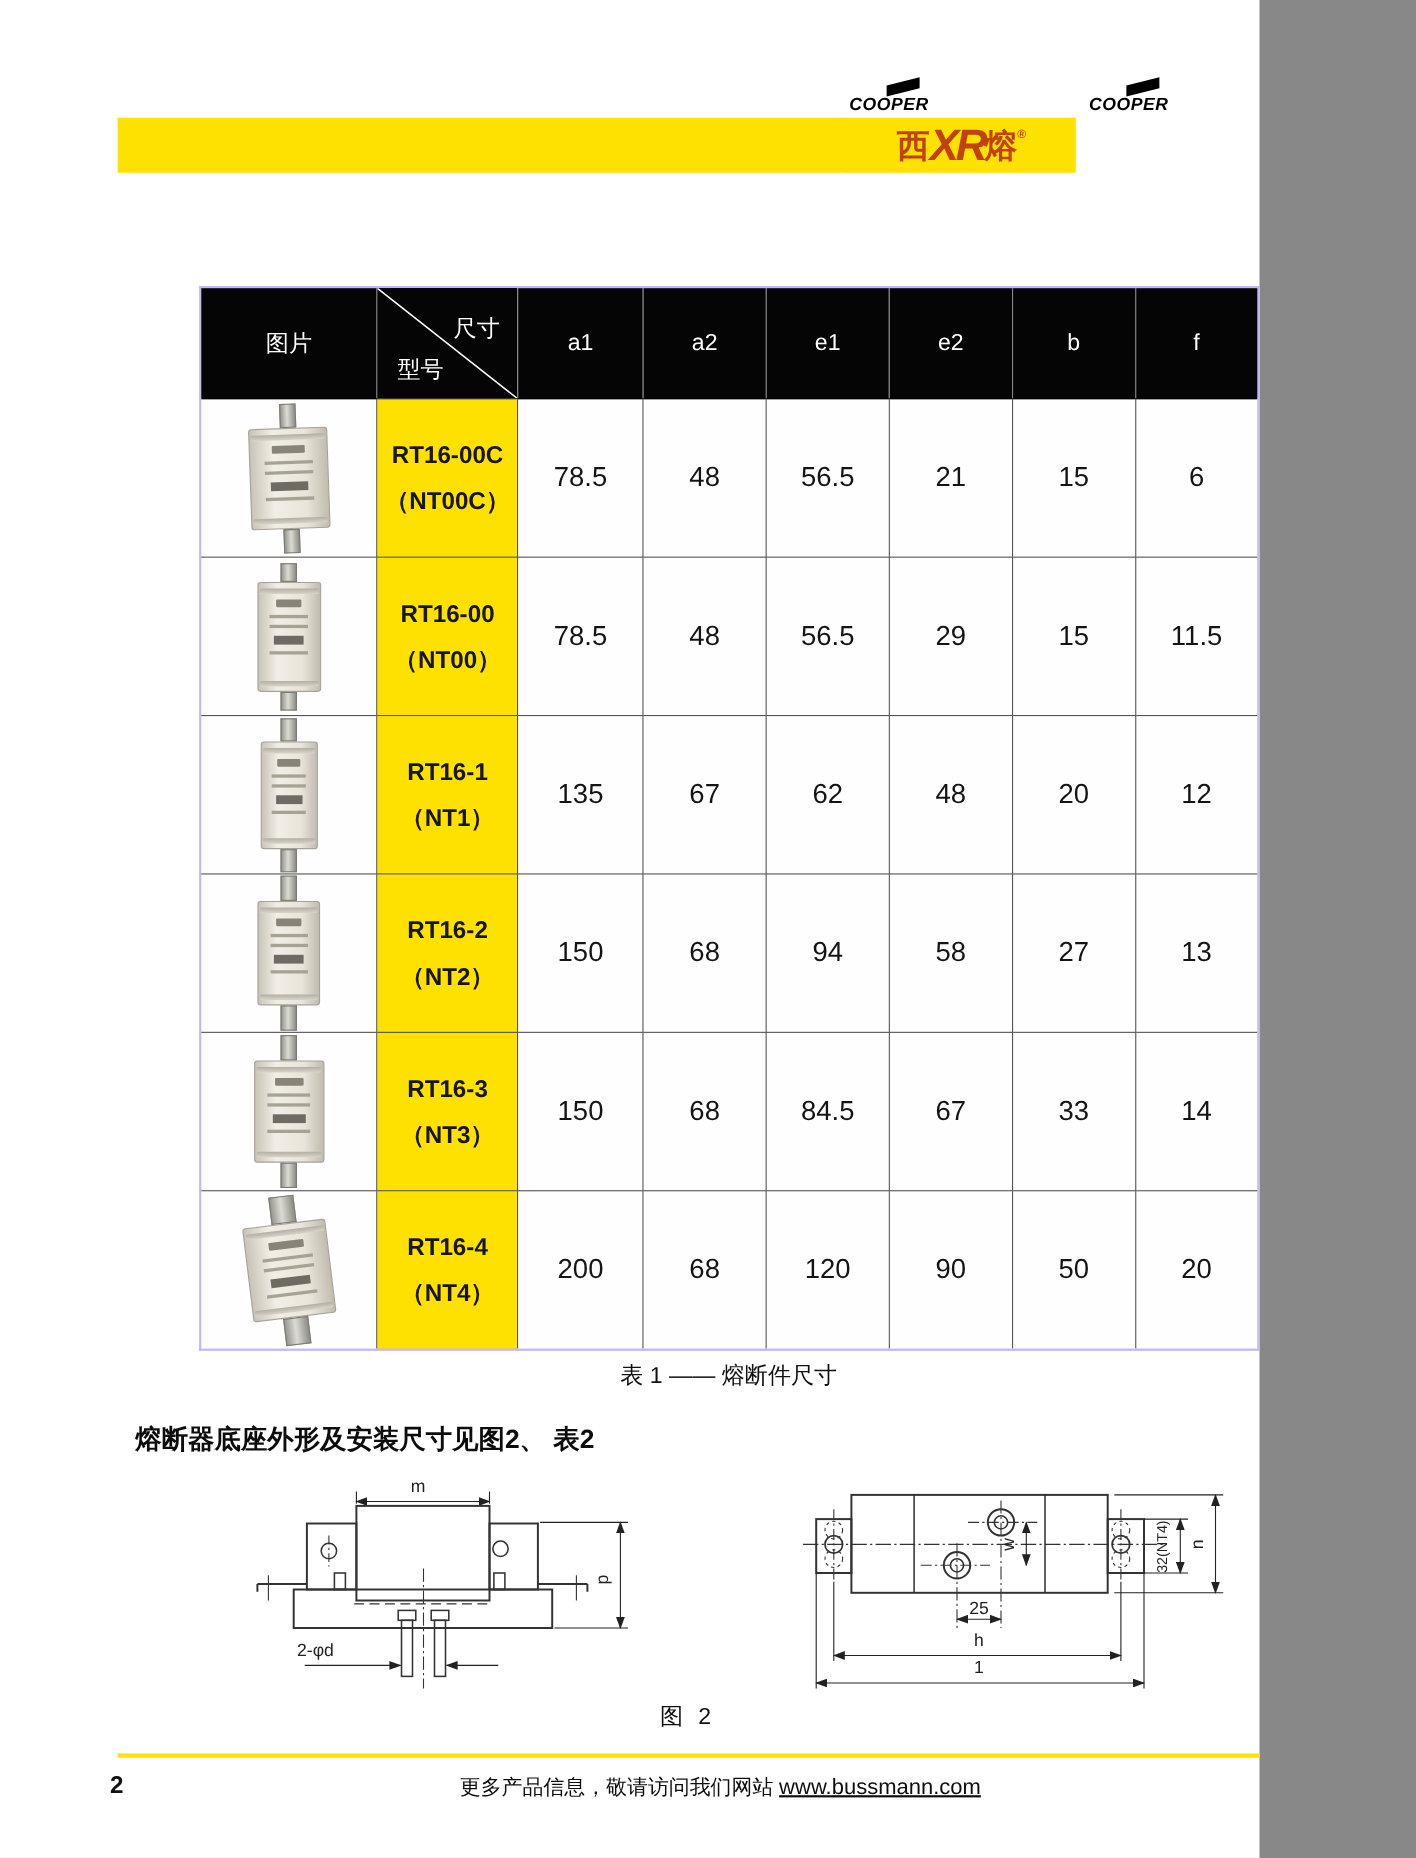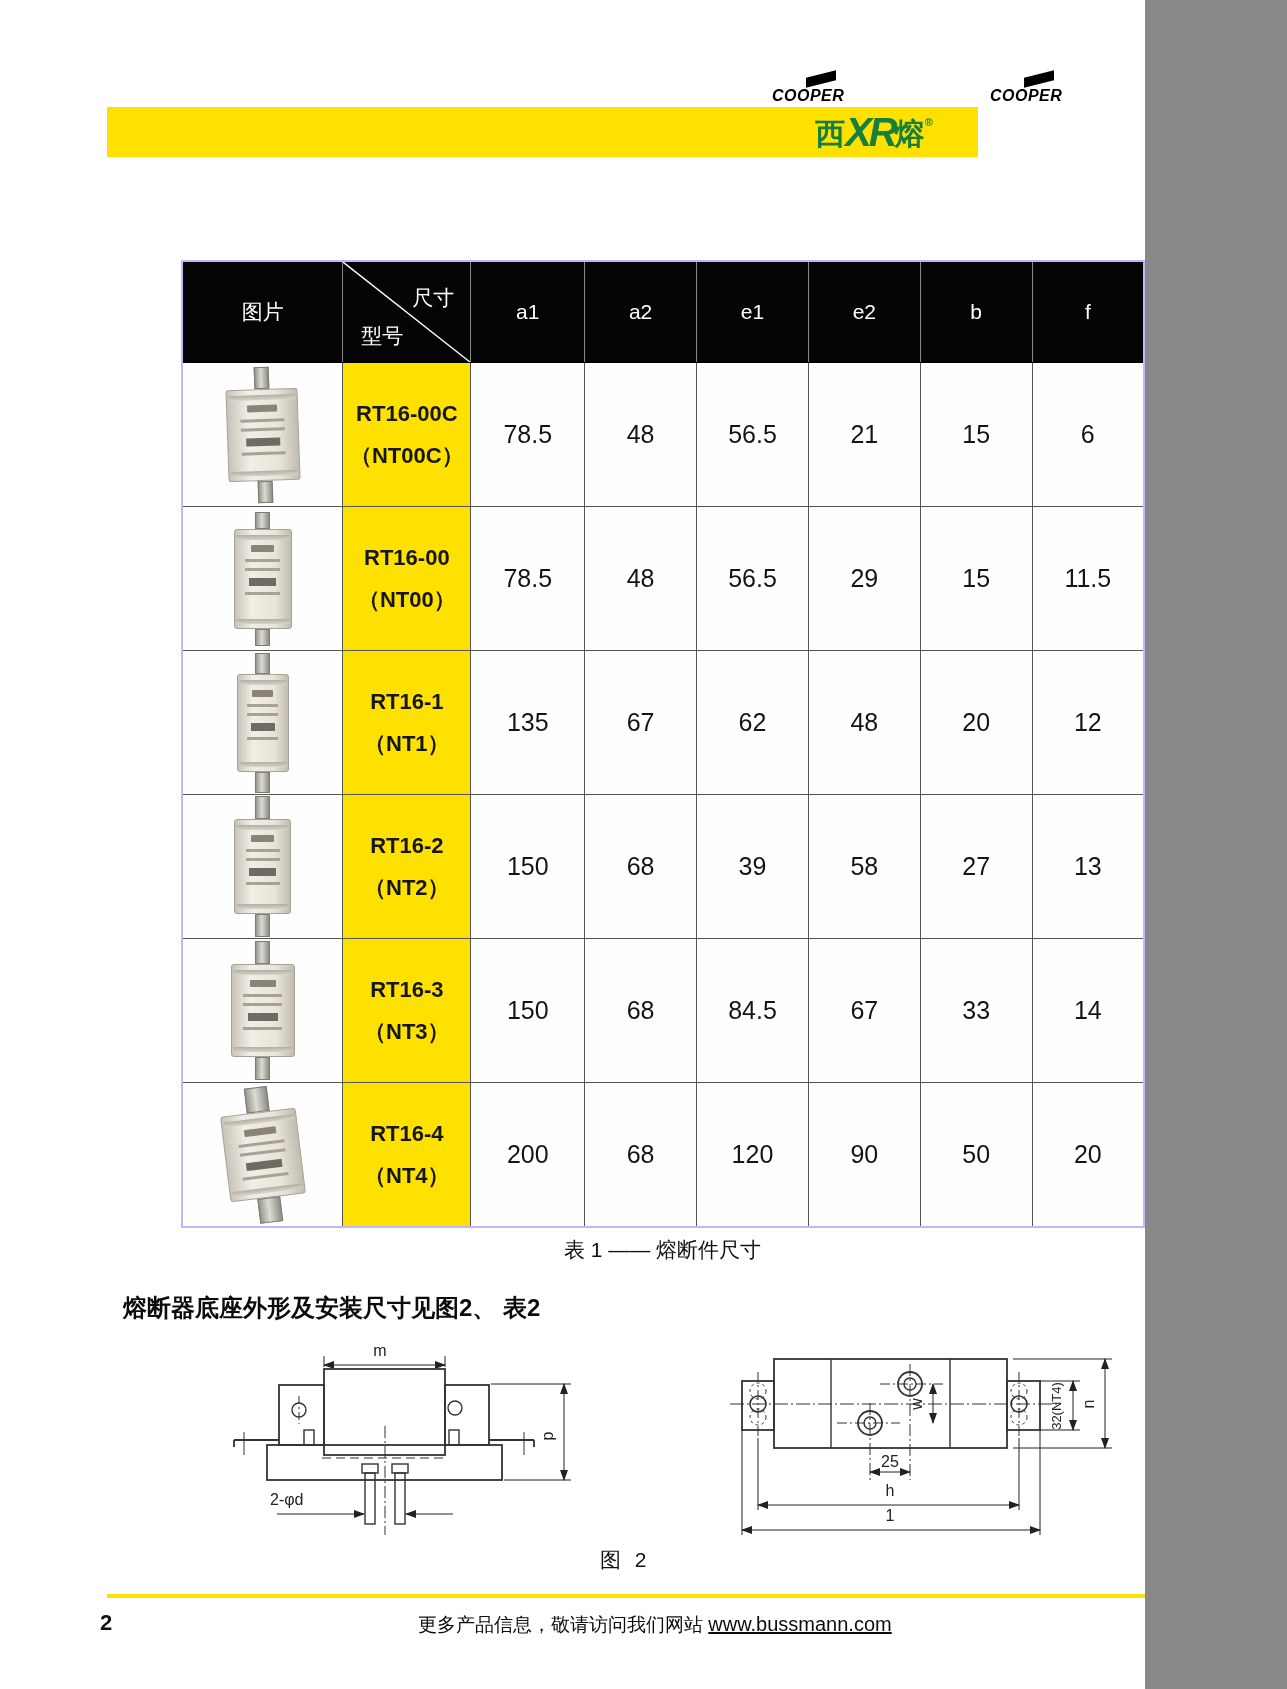--- a/index.html
+++ b/index.html
@@ -11,21 +11,21 @@
   .bar-main{left:107px;top:107px;width:664px;height:50px;}
   .logo-block{position:absolute;top:107px;height:50px;background:#FFE100;
               display:flex;align-items:center;justify-content:center;}
   .logo-xr{left:770px;width:208px;}
   .logo-bm{left:988px;width:197px;}
   .cooper{position:absolute;top:74px;width:120px;height:32px;}
   .cooper .flag{position:absolute;left:34px;top:0;width:30px;height:10px;background:#000;
                 transform:skewY(-14deg);}
   .cooper .ctext{position:absolute;left:0;top:13px;font-weight:800;font-size:16px;
                  letter-spacing:.5px;color:#000;font-style:italic;}
-  .xr-logo{font-weight:800;color:#15803d;white-space:nowrap;text-align:right;}
+  .xr-logo{font-weight:800;color:#c2410c;white-space:nowrap;text-align:right;}
   .xr-logo .cjk{font-size:30px;}
   .xr-logo .xr{font-size:40px;font-style:italic;letter-spacing:-3px;vertical-align:-2px;}
   .xr-logo .reg{font-size:11px;vertical-align:18px;}
   .bm-logo{font-weight:800;font-style:italic;font-size:34px;letter-spacing:-1.5px;color:#000;}
   .bm-logo .reg{font-size:11px;vertical-align:16px;font-style:normal;}
 
   
   table.t1{position:absolute;left:181px;top:260px;border-collapse:collapse;table-layout:fixed;
            border:2px solid #c4b5fd;}
   .t1 td,.t1 th{border:1px solid #555;padding:0;text-align:center;vertical-align:middle;}
@@ -230,21 +230,21 @@
             <div class="blade" style="height:21px"></div>
           </div>
             </div>
         </td>
         <td class="model">
           <div>RT16-2</div>
           <div>（NT2）</div>
         </td>
         <td>150</td>
         <td>68</td>
-        <td>39</td>
+        <td>94</td>
         <td>58</td>
         <td>27</td>
         <td>13</td>
       </tr>
       <tr>
         <td class="pic">
           <div class="picwrap">
               <div class="fuse">
             <div class="blade" style="height:21px"></div>
             <div class="fbody" style="width:64px;height:93px">

